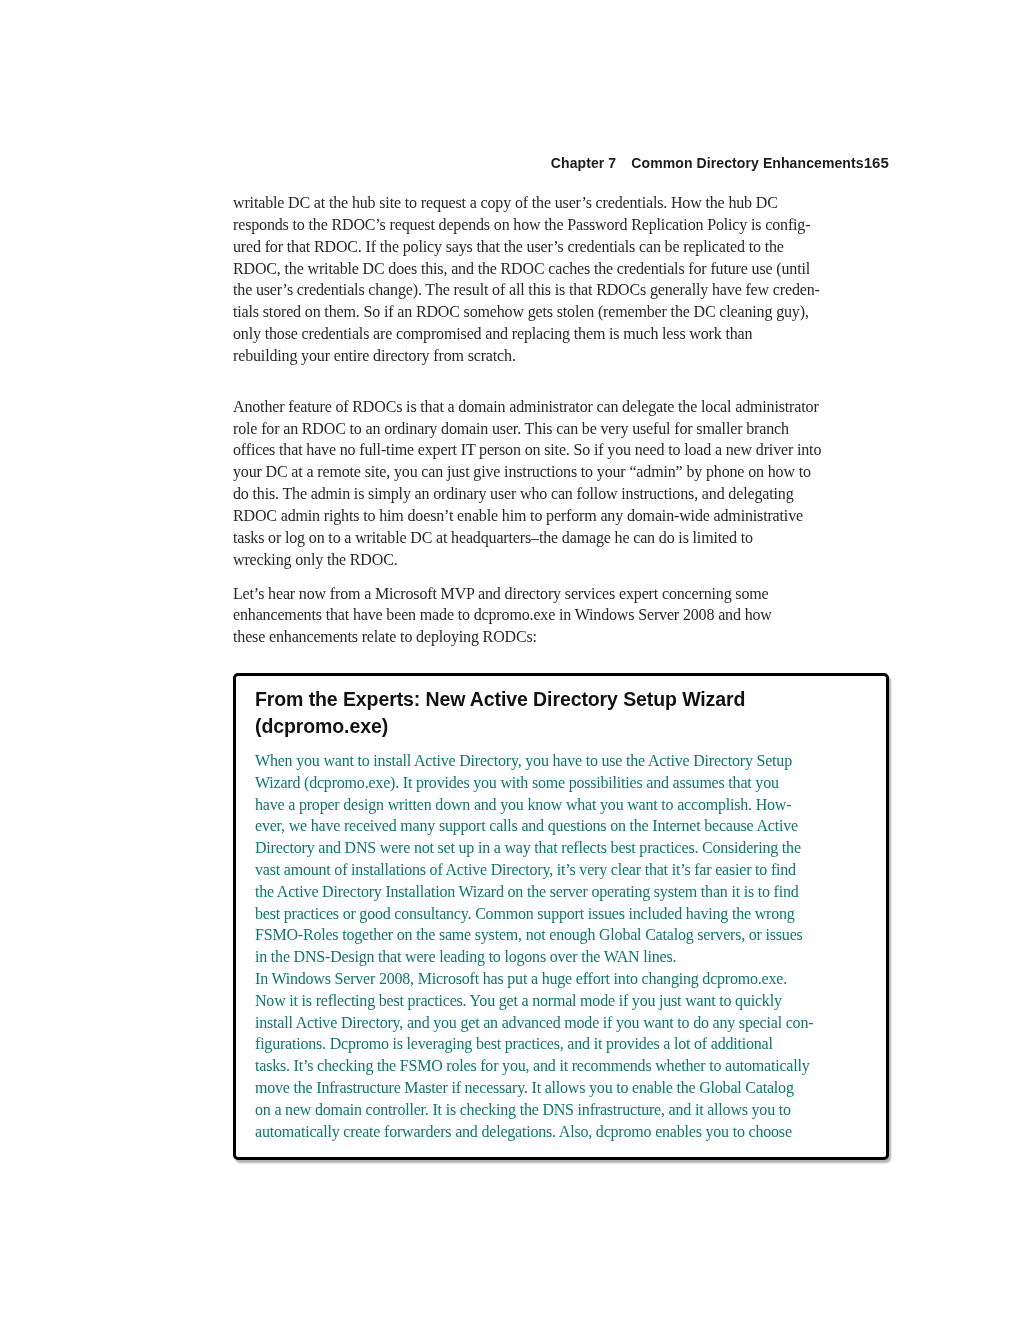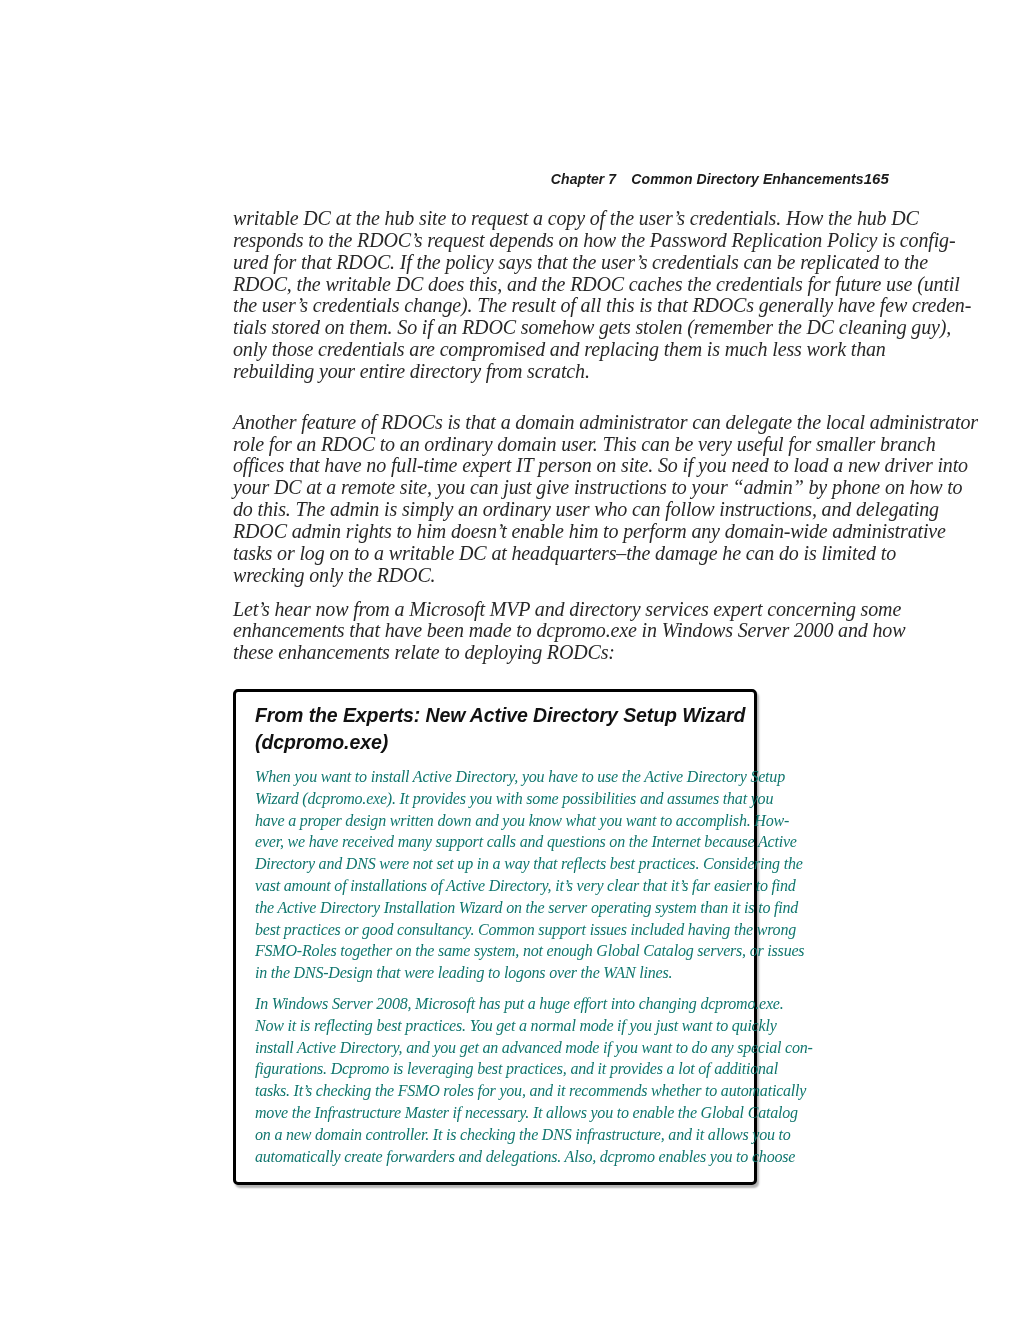--- a/index.html
+++ b/index.html
@@ -8,51 +8,50 @@
     width: 1024px;
     height: 1325px;
     position: relative;
     font-family: "Liberation Serif", serif;
     color: #262626;
     overflow: hidden;
   }
   .page-column {
     position: absolute;
     left: 233px;
-    top: 16px;
+    top: 0;
     width: 656px;
-    font-style: italic;
   }
   .running-head {
     margin-top: 154px;
     display: flex;
     justify-content: flex-end;
     align-items: baseline;
     font-family: "Liberation Sans", sans-serif;
     font-weight: bold;
     font-size: 14px;
     line-height: 18px;
     color: #1c1c1c;
     letter-spacing: 0.1px;
   }
   .running-head .rh-chapter { margin-right: 15px; }
   .running-head .rh-pagenum { font-size: 15px; }
   .body-text .para {
-    font-size: 20px;
+    font-size: 16px;
     line-height: 21.85px;
     white-space: pre;
     letter-spacing: -0.15px;
     color: #282828;
   }
   .body-text .para-1 { margin-top: 20px; }
   .body-text .para-2 { margin-top: 29px; }
   .body-text .para-3 { margin-top: 12px; }
   .expert-box {
     margin-top: 25px;
-    width: 524px;
+    width: 656px;
     border: 3px solid #000000;
     border-radius: 5px;
     background: #ffffff;
     padding: 10px 14px 15px 19px;
     box-shadow: 2px 3px 2px rgba(0,0,0,0.30);
   }
   .expert-box .box-title {
     font-family: "Liberation Sans", sans-serif;
     font-weight: bold;
     font-size: 19.5px;
@@ -62,21 +61,21 @@
     letter-spacing: -0.1px;
   }
   .expert-box .box-para {
     font-size: 16px;
     line-height: 21.8px;
     white-space: pre;
     letter-spacing: -0.2px;
     color: #0f766e;
   }
   .expert-box .box-para-1 { margin-top: 10px; }
-  .expert-box .box-para-2 { margin-top: 9px; }
+  .expert-box .box-para-2 { }
 </style>
 </head>
 <body>
 
 <div class="page-column">
 
   <div class="running-head">
     <span class="rh-chapter">Chapter 7</span>
     <span class="rh-title">Common Directory Enhancements</span>
     <span class="rh-pagenum">165</span>
@@ -93,21 +92,21 @@
 rebuilding your entire directory from scratch.</p>
     <p class="para para-2">Another feature of RDOCs is that a domain administrator can delegate the local administrator
 role for an RDOC to an ordinary domain user. This can be very useful for smaller branch
 offices that have no full-time expert IT person on site. So if you need to load a new driver into
 your DC at a remote site, you can just give instructions to your “admin” by phone on how to
 do this. The admin is simply an ordinary user who can follow instructions, and delegating
 RDOC admin rights to him doesn’t enable him to perform any domain-wide administrative
 tasks or log on to a writable DC at headquarters–the damage he can do is limited to
 wrecking only the RDOC.</p>
     <p class="para para-3">Let’s hear now from a Microsoft MVP and directory services expert concerning some
-enhancements that have been made to dcpromo.exe in Windows Server 2000 and how
+enhancements that have been made to dcpromo.exe in Windows Server 2008 and how
 these enhancements relate to deploying RODCs:</p>
   </div>
 
   <div class="expert-box">
     <div class="box-title">From the Experts: New Active Directory Setup Wizard
 (dcpromo.exe)</div>
     <p class="box-para box-para-1">When you want to install Active Directory, you have to use the Active Directory Setup
 Wizard (dcpromo.exe). It provides you with some possibilities and assumes that you
 have a proper design written down and you know what you want to accomplish. How-
 ever, we have received many support calls and questions on the Internet because Active

